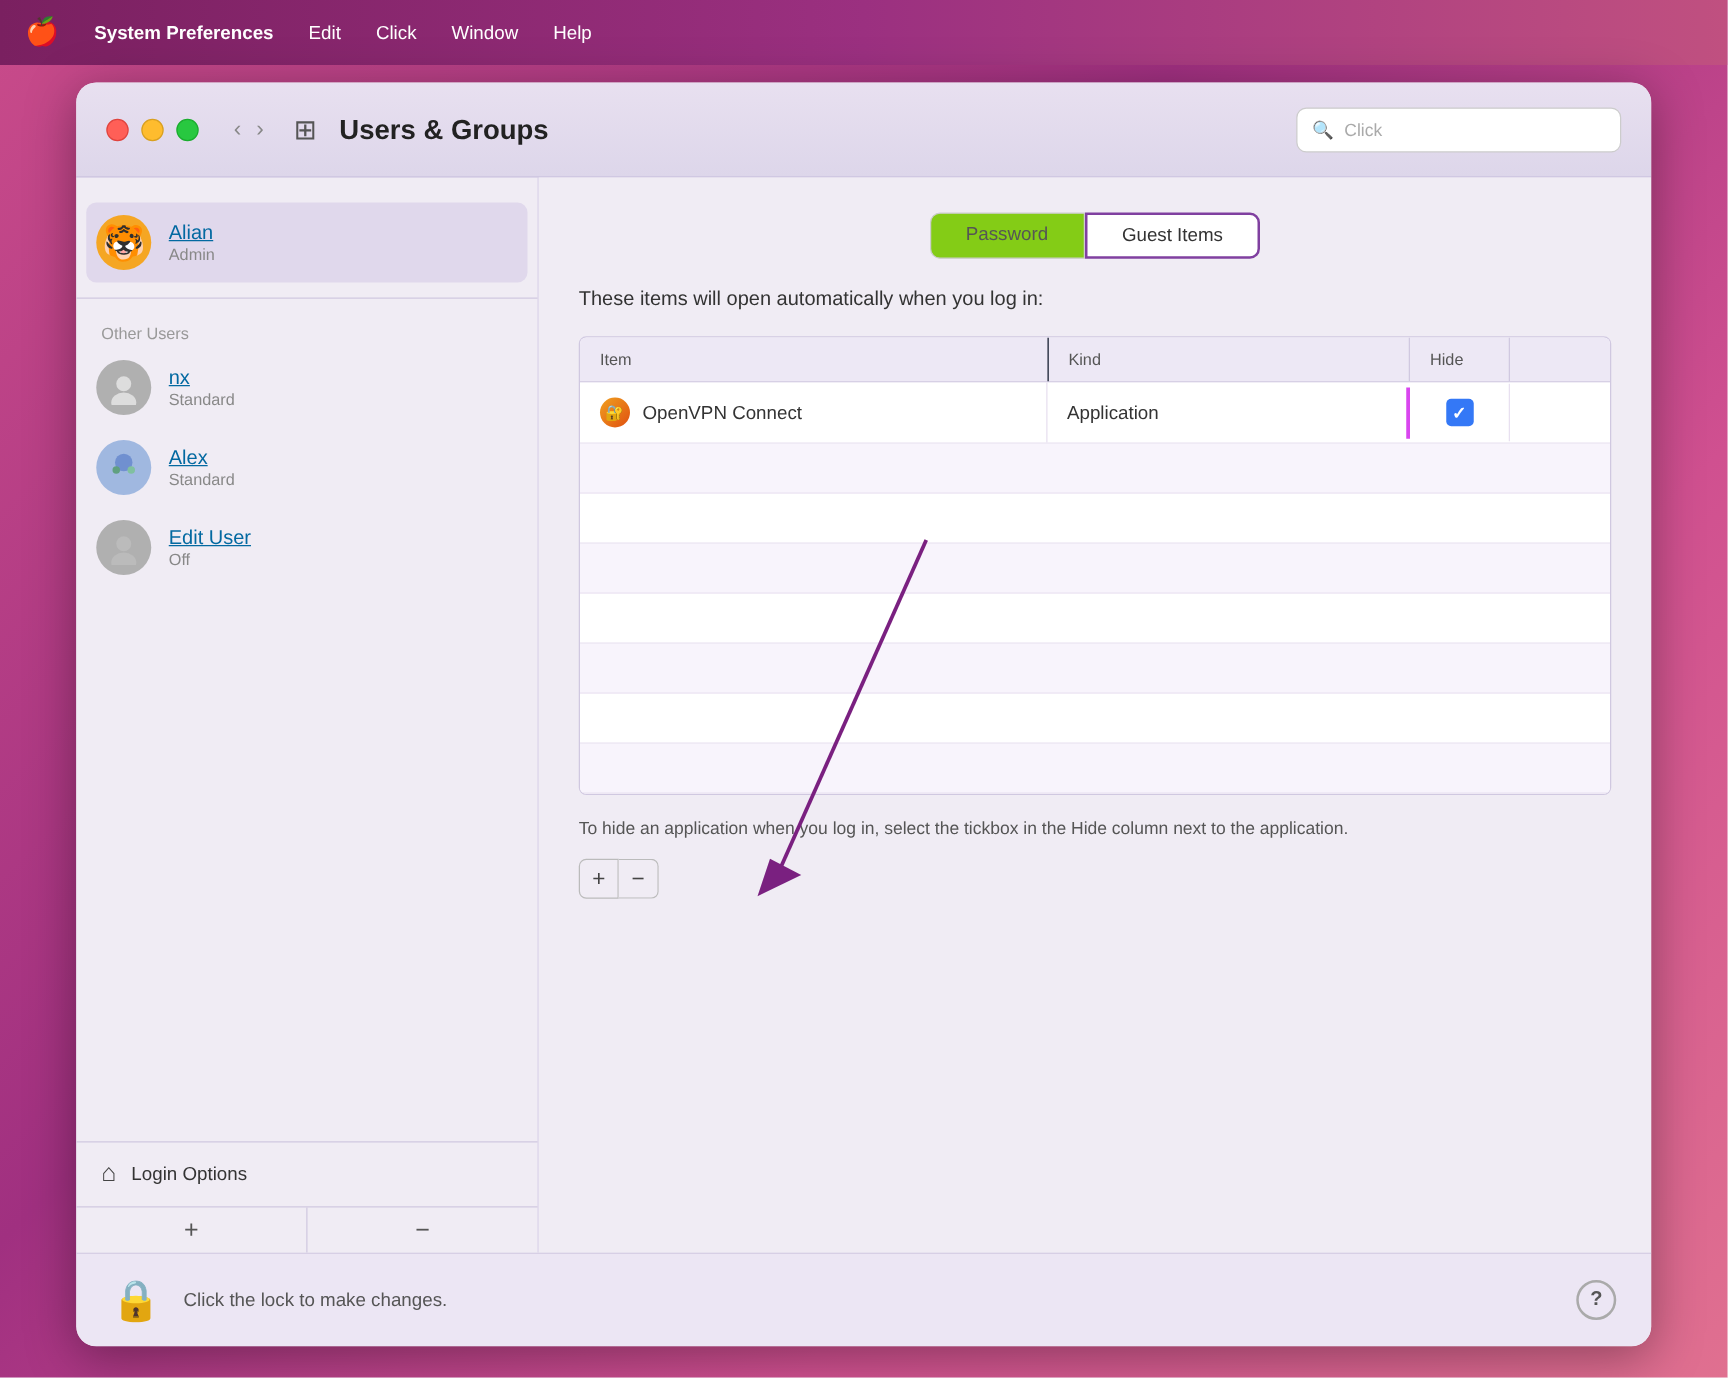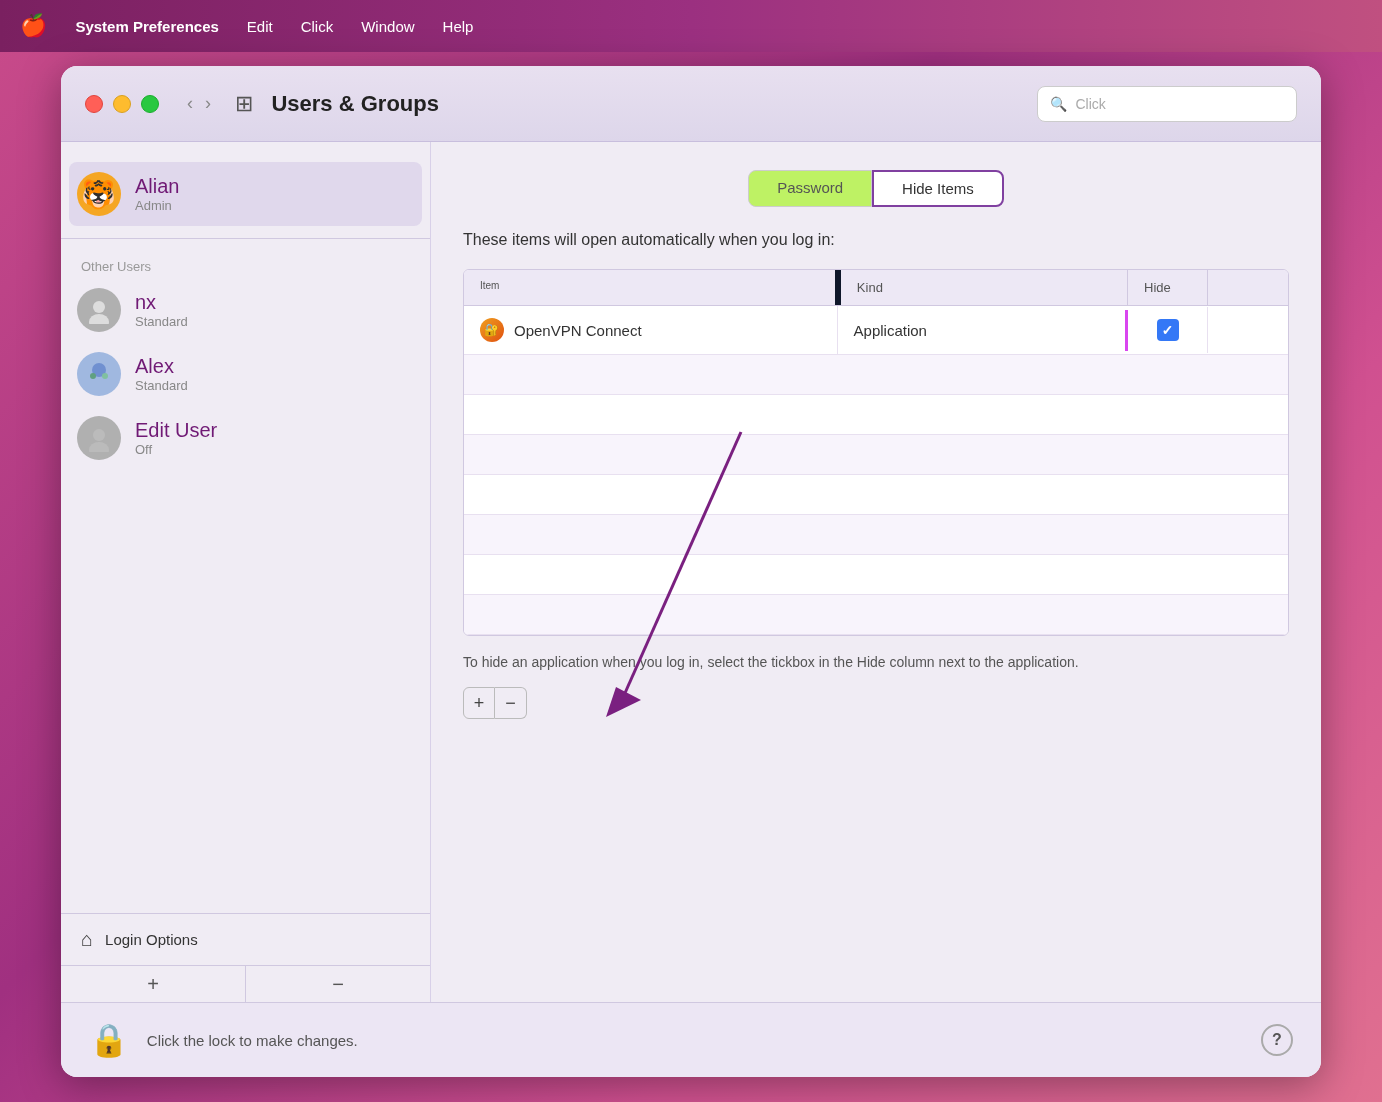--- a/index.html
+++ b/index.html
@@ -165,23 +165,24 @@
       flex-shrink: 0;
     }
     .avatar.tiger { background: #f5a623; font-size: 28px; }
     .avatar.gray { background: #b0b0b0; }
     .avatar.blue { background: #a0b8e0; }
     .user-info {
       display: flex;
       flex-direction: column;
     }
     .user-name {
-      font-size: 20px;
+      font-size: 16px;
       font-weight: 500;
-      color: #701a75;
+      color: #0369a1;
+      text-decoration: underline;
     }
     .user-role {
       font-size: 13px;
       color: #888;
     }
 
     .sidebar-divider {
       height: 1px;
       background: #d0c8e0;
       margin: 12px 0;
@@ -236,21 +237,21 @@
     
     .tabs {
       display: flex;
       justify-content: center;
       gap: 0;
       margin-bottom: 24px;
     }
     .tab {
       padding: 8px 28px;
       border: 1px solid #ccc;
-      background: #bef264;
+      background: #84cc16;
       font-size: 15px;
       cursor: pointer;
       color: #555;
     }
     .tab:first-child {
       border-radius: 8px 0 0 8px;
     }
     .tab:last-child {
       border-radius: 0 8px 8px 0;
     }
@@ -277,24 +278,24 @@
       background: white;
     }
     .table-header {
       display: flex;
       background: #ede8f5;
       border-bottom: 1px solid #d0c8e0;
     }
     .th-item {
       flex: 2;
       padding: 10px 16px;
-      font-size: 10px;
+      font-size: 13px;
       color: #555;
       font-weight: 500;
-      border-right: 6px solid #0f172a;
+      border-right: 1px solid #0f172a;
     }
     .th-kind {
       flex: 1.5;
       padding: 10px 16px;
       font-size: 13px;
       color: #555;
       font-weight: 500;
       border-right: 1px solid #d0c8e0;
     }
     .th-hide {
@@ -565,21 +566,21 @@
       <div class="sidebar-add-remove">
         <button class="add-remove-btn">+</button>
         <button class="add-remove-btn">−</button>
       </div>
     </div>
 
     <div class="main-panel panel-wrapper">
 
       <div class="tabs">
         <div class="tab">Password</div>
-        <div class="tab active">Hide Items</div>
+        <div class="tab active">Guest Items</div>
       </div>
 
       <p class="description-text">These items will open automatically when you log in:</p>
 
       <div class="items-table">
         <div class="table-header">
           <div class="th-item">Item</div>
           <div class="th-kind">Kind</div>
           <div class="th-hide">Hide</div>
           <div class="th-extra"></div>

